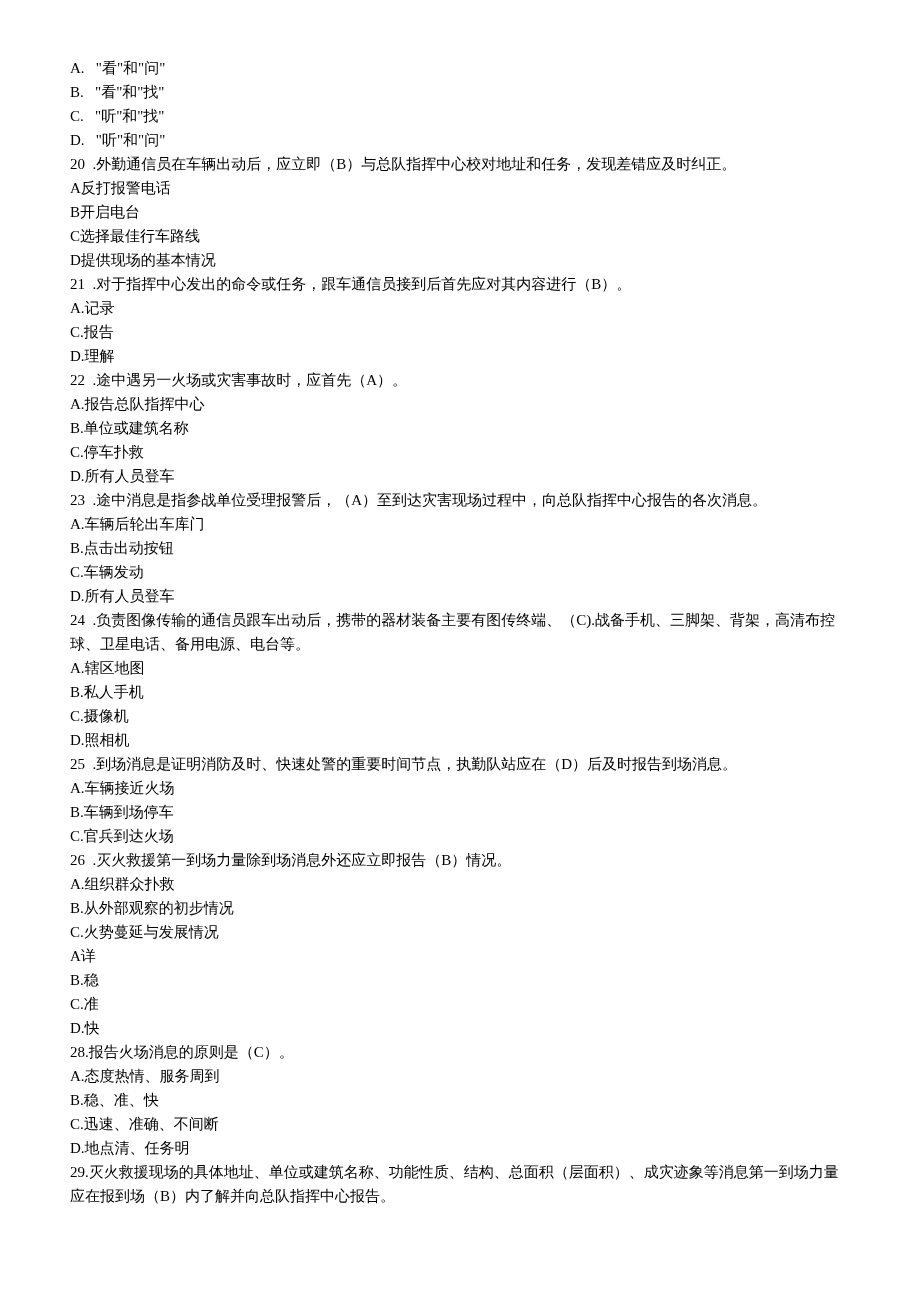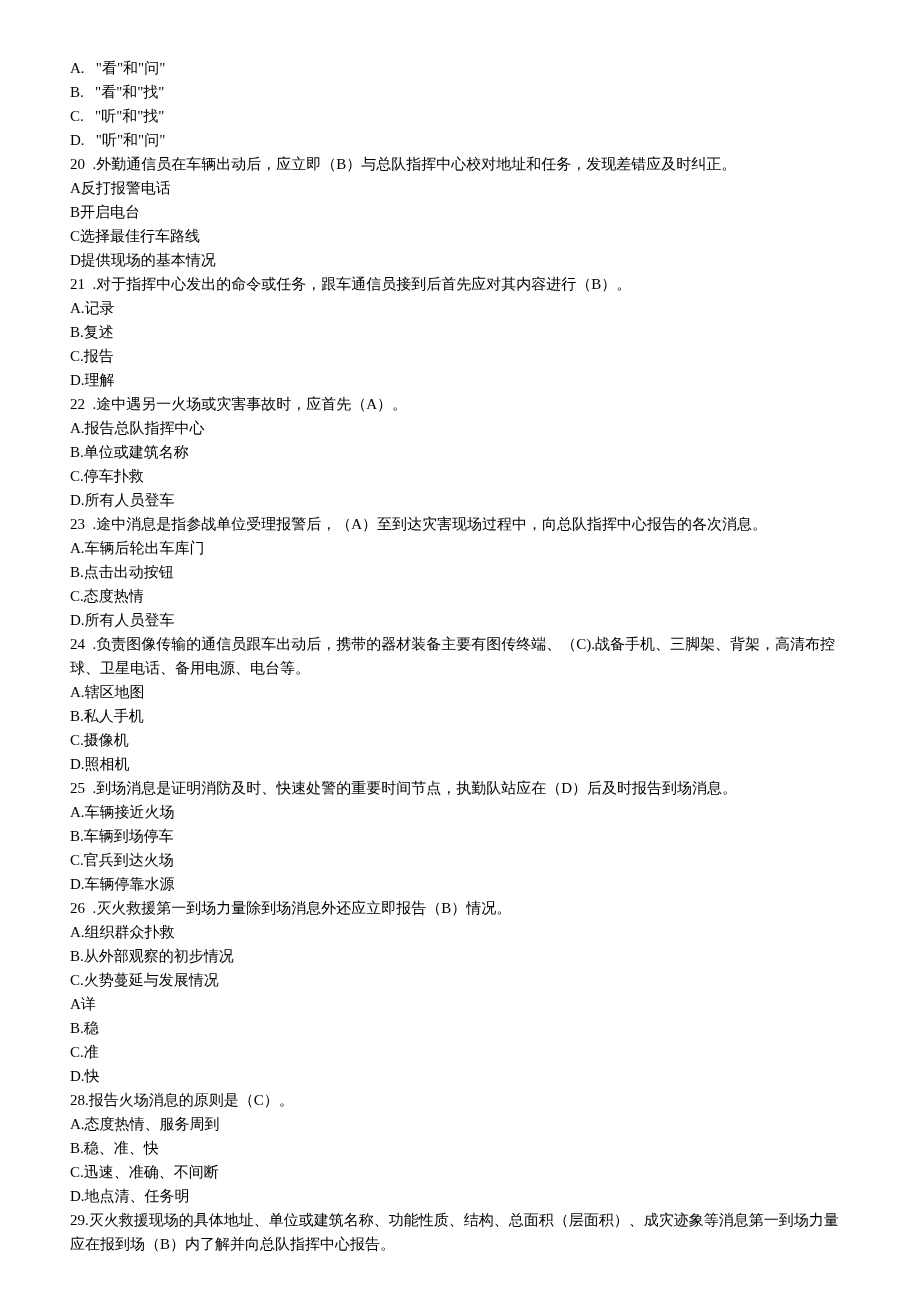--- a/index.html
+++ b/index.html
@@ -25,43 +25,41 @@
     <div class="line">B.   "看"和"找"</div>
     <div class="line">C.   "听"和"找"</div>
     <div class="line">D.   "听"和"问"</div>
     <div class="line">20  .外勤通信员在车辆出动后，应立即（B）与总队指挥中心校对地址和任务，发现差错应及时纠正。</div>
     <div class="line">A反打报警电话</div>
     <div class="line">B开启电台</div>
     <div class="line">C选择最佳行车路线</div>
     <div class="line">D提供现场的基本情况</div>
     <div class="line">21  .对于指挥中心发出的命令或任务，跟车通信员接到后首先应对其内容进行（B）。</div>
     <div class="line">A.记录</div>
-    <div class="line">B.复述</div>
     <div class="line">C.报告</div>
     <div class="line">D.理解</div>
     <div class="line">22  .途中遇另一火场或灾害事故时，应首先（A）。</div>
     <div class="line">A.报告总队指挥中心</div>
     <div class="line">B.单位或建筑名称</div>
     <div class="line">C.停车扑救</div>
     <div class="line">D.所有人员登车</div>
     <div class="line">23  .途中消息是指参战单位受理报警后，（A）至到达灾害现场过程中，向总队指挥中心报告的各次消息。</div>
     <div class="line">A.车辆后轮出车库门</div>
     <div class="line">B.点击出动按钮</div>
-    <div class="line">C.态度热情</div>
+    <div class="line">C.车辆发动</div>
     <div class="line">D.所有人员登车</div>
     <div class="line">24  .负责图像传输的通信员跟车出动后，携带的器材装备主要有图传终端、（C).战备手机、三脚架、背架，高清布控球、卫星电话、备用电源、电台等。</div>
     <div class="line">A.辖区地图</div>
     <div class="line">B.私人手机</div>
     <div class="line">C.摄像机</div>
     <div class="line">D.照相机</div>
     <div class="line">25  .到场消息是证明消防及时、快速处警的重要时间节点，执勤队站应在（D）后及时报告到场消息。</div>
     <div class="line">A.车辆接近火场</div>
     <div class="line">B.车辆到场停车</div>
     <div class="line">C.官兵到达火场</div>
-    <div class="line">D.车辆停靠水源</div>
     <div class="line">26  .灭火救援第一到场力量除到场消息外还应立即报告（B）情况。</div>
     <div class="line">A.组织群众扑救</div>
     <div class="line">B.从外部观察的初步情况</div>
     <div class="line">C.火势蔓延与发展情况</div>
     <div class="line">A详</div>
     <div class="line">B.稳</div>
     <div class="line">C.准</div>
     <div class="line">D.快</div>
     <div class="line">28.报告火场消息的原则是（C）。</div>
     <div class="line">A.态度热情、服务周到</div>

